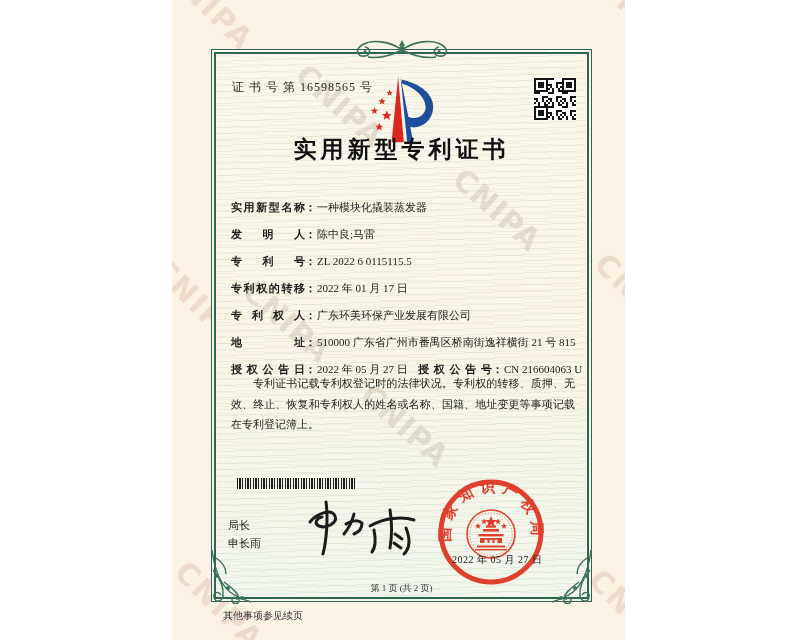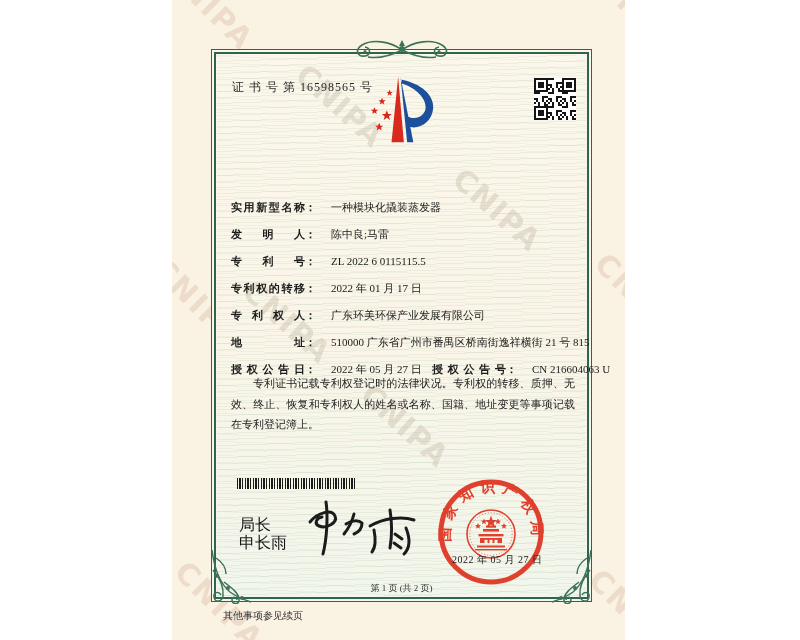--- a/index.html
+++ b/index.html
@@ -35,33 +35,33 @@
       display:grid;grid-template-columns:repeat(21,1fr);grid-template-rows:repeat(21,1fr)}
   .qr .b{background:#151515}.qr .w{background:transparent}
 
   .title{position:absolute;left:0;right:0;top:84px;text-align:center;font-size:23px;font-weight:bold;
          letter-spacing:4px;color:#101010;z-index:4}
 
   .fields{position:absolute;left:19px;top:144px;width:352px;font-size:11px;color:#1c1c1c;z-index:4}
   .frow{display:flex;height:27px;align-items:center;line-height:13px}
   .flab{display:inline-block;width:74px;text-align:justify;text-align-last:justify;font-weight:bold;flex:none}
   .colon{font-weight:bold;flex:none}
-  .fval{margin-left:15px;white-space:nowrap}
+  .fval{margin-left:1px;white-space:nowrap}
   .fval.w100{width:100px;flex:none}
   .flab.l2{margin-left:1px}
 
   .paras{position:absolute;left:19px;width:344px;top:323px;font-size:11px;line-height:20.5px;
          text-align:justify;color:#222;z-index:4}
   .paras p{margin:0;text-indent:2em}
 
   .barcode{position:absolute;left:25px;top:428px;width:118px;height:11px;z-index:4;
      background:repeating-linear-gradient(90deg,#1a1a1a 0 1px,transparent 1px 2px,#1a1a1a 2px 4px,
                 transparent 4px 5px,#1a1a1a 5px 6px,transparent 6px 8px)}
 
-  .director{position:absolute;left:27px;top:466px;font-size:16px;line-height:18px;color:#161616;z-index:4}
+  .director{position:absolute;left:16px;top:466px;font-size:11px;line-height:18px;color:#161616;z-index:4}
   .sig{position:absolute;left:90px;top:446px;width:120px;height:64px;z-index:4}
 
   .seal{position:absolute;left:224px;top:427px;width:110px;height:110px;z-index:6;opacity:0.93}
   .seal-date{position:absolute;left:240px;top:503px;font-size:10px;letter-spacing:0.5px;color:#1b1b1b;z-index:7;white-space:nowrap}
 
   .pageinfo{position:absolute;left:0;right:0;bottom:6px;text-align:center;font-size:9px;color:#333;z-index:4}
   .note{position:absolute;left:223px;top:609px;width:381px;text-align:left;font-size:10px;color:#303030}
 </style>
 </head>
 <body>
@@ -579,20 +579,21 @@
       <i class="b"></i>
       <i class="w"></i>
       <i class="w"></i>
       <i class="b"></i>
       <i class="w"></i>
       <i class="w"></i>
       <i class="b"></i>
       <i class="b"></i>
     </div>
 
+  <div class="title">实用新型专利证书</div>
 
   <div class="fields">
     <div class="frow">
       <span class="flab">实用新型名称</span>
         <span class="colon">：</span>
       <span class="fval">一种模块化撬装蒸发器</span>
     </div>
     <div class="frow">
       <span class="flab">发明人</span>
         <span class="colon">：</span>

